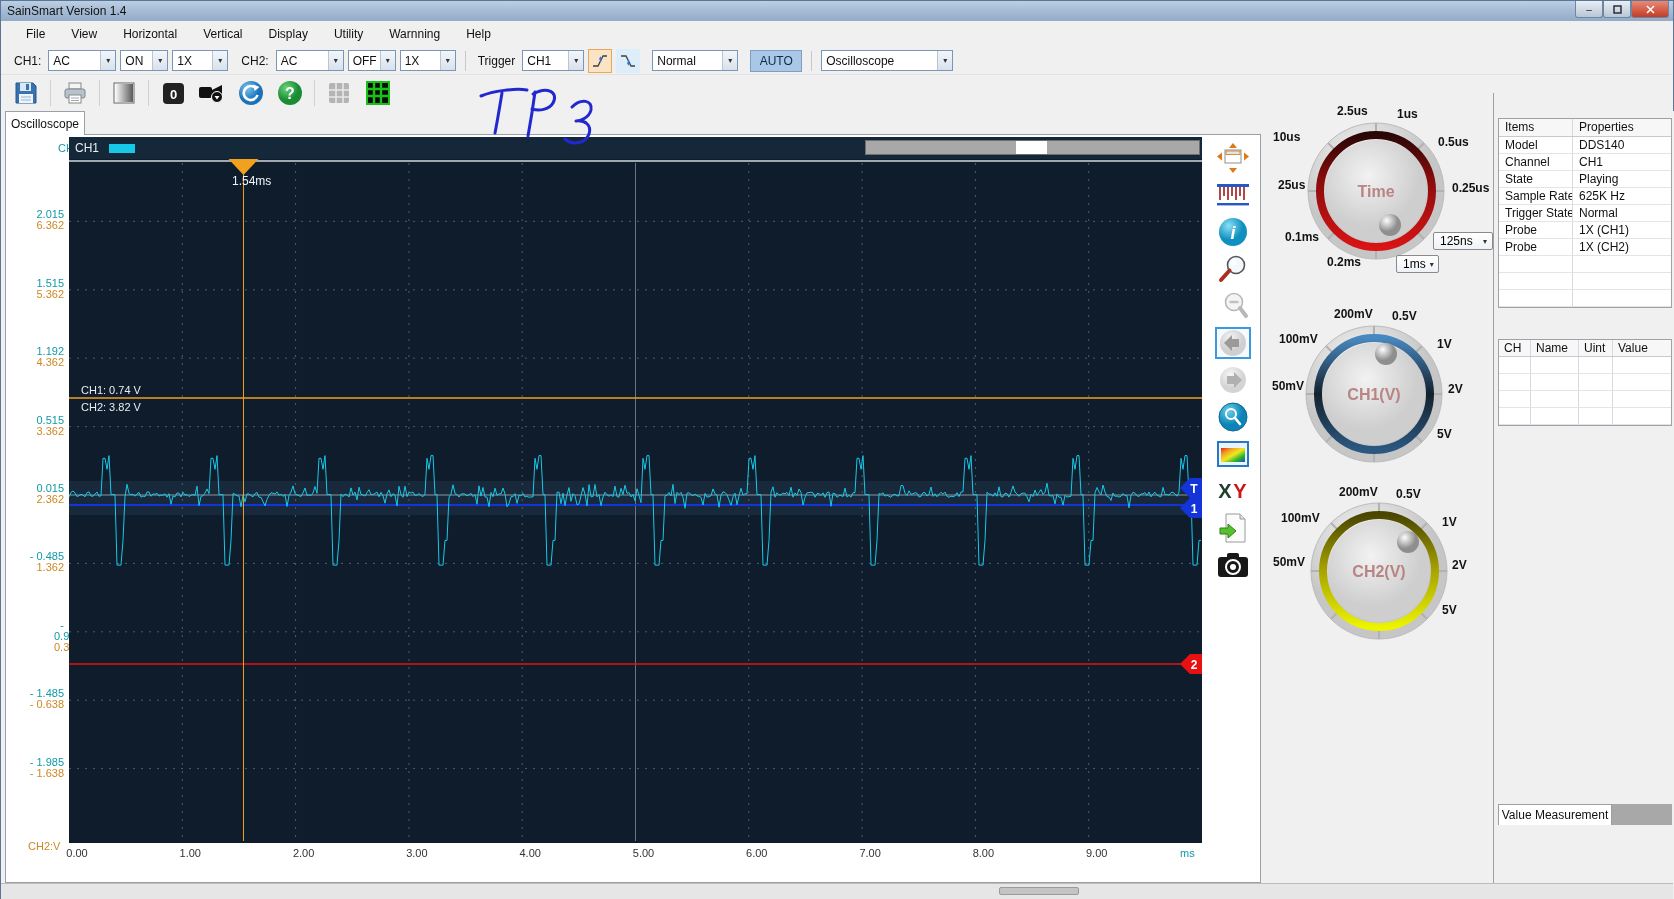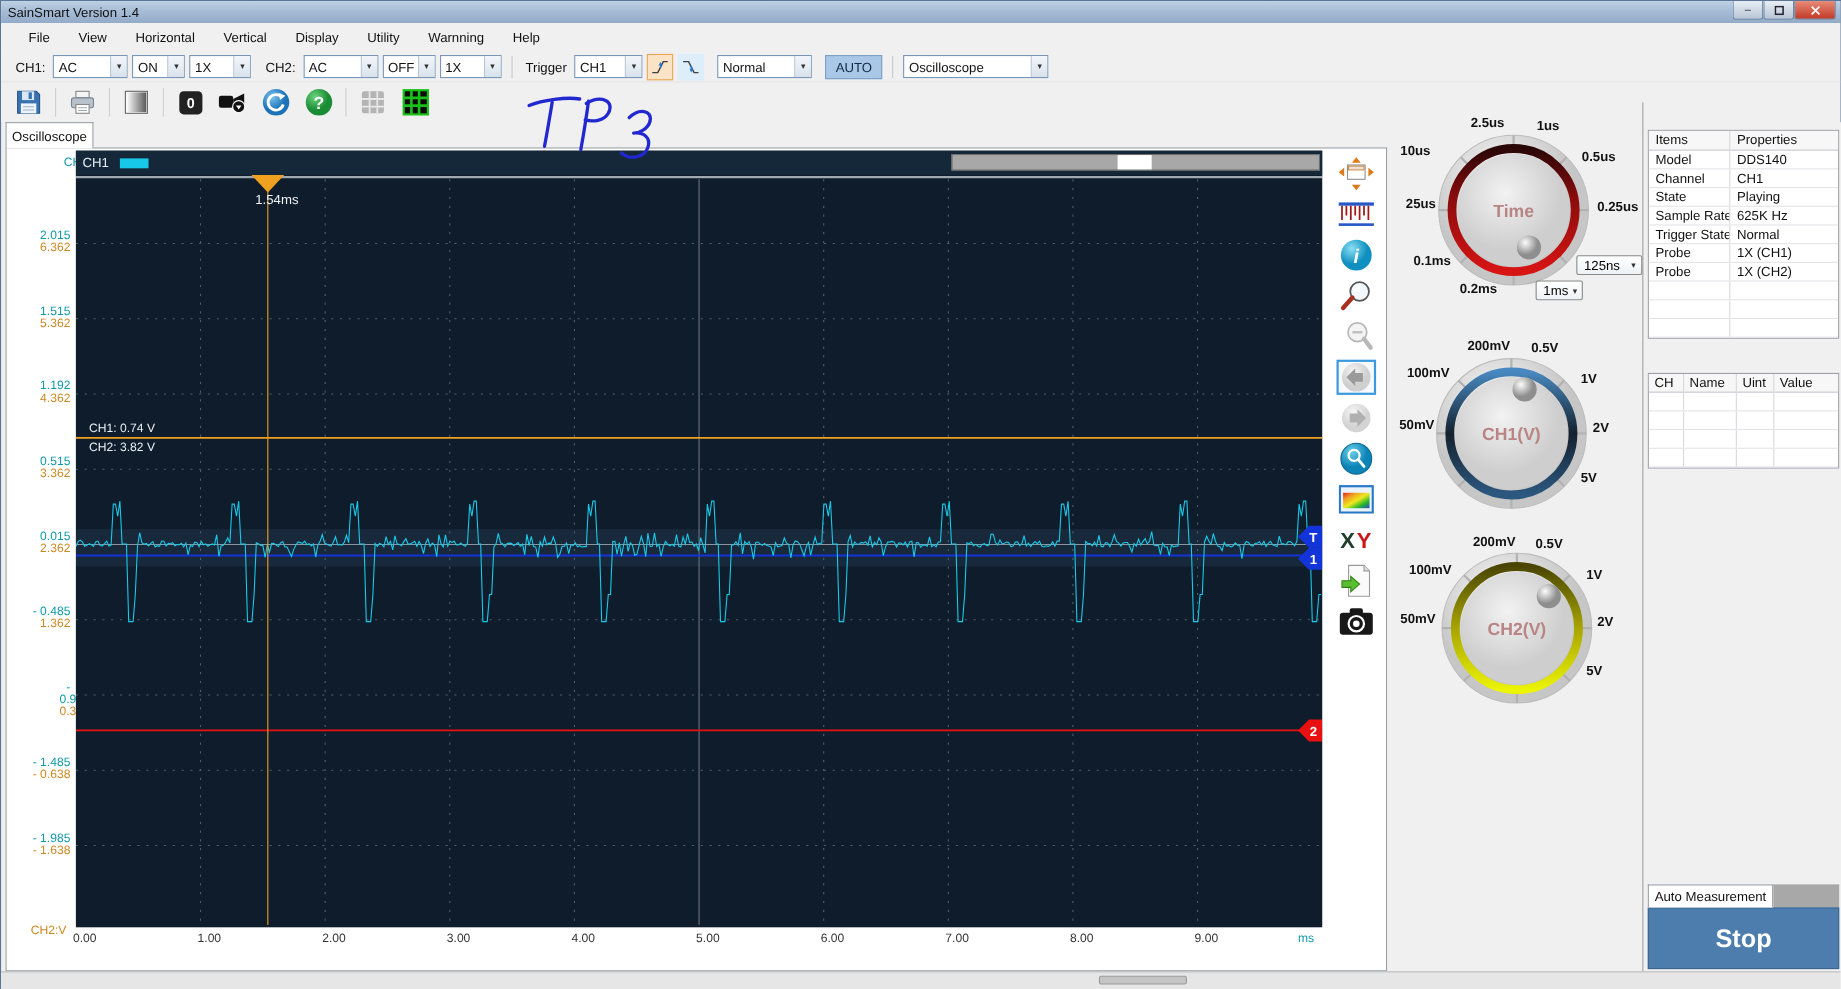--- a/index.html
+++ b/index.html
@@ -713,22 +713,21 @@
           <span></span>
         </div>
         <div class="mrow">
           <span></span>
           <span></span>
           <span></span>
           <span></span>
         </div>
       </div>
     <div class="am-tab">
-        <span>Auto Measurement</span>
+        <span>Value Measurement</span>
       </div>
     <div class="am-fill"></div>
-    <button class="stop-btn">Stop</button>
   </div>
 
   <div class="bottom-strip">
     <div class="grab"></div>
   </div>
 </div>
 
 </body></html>

